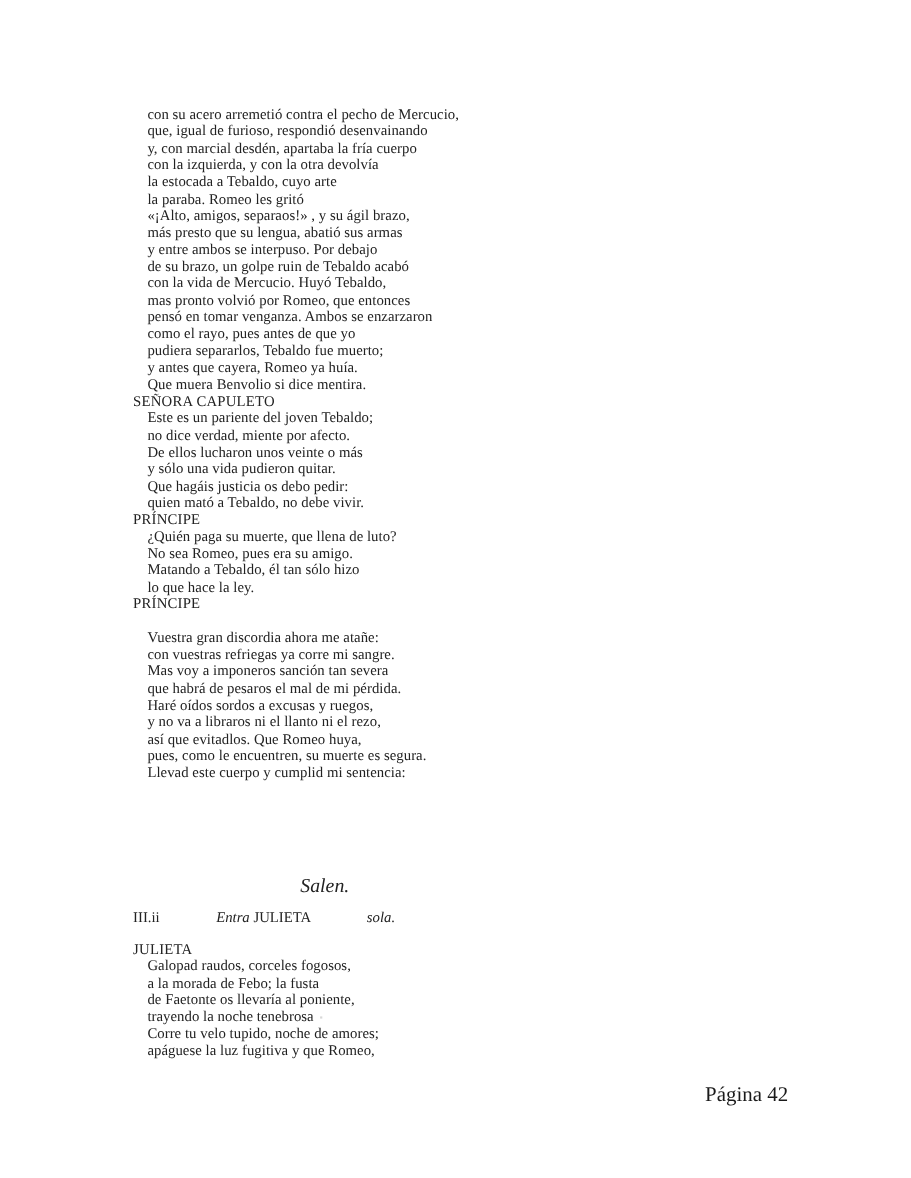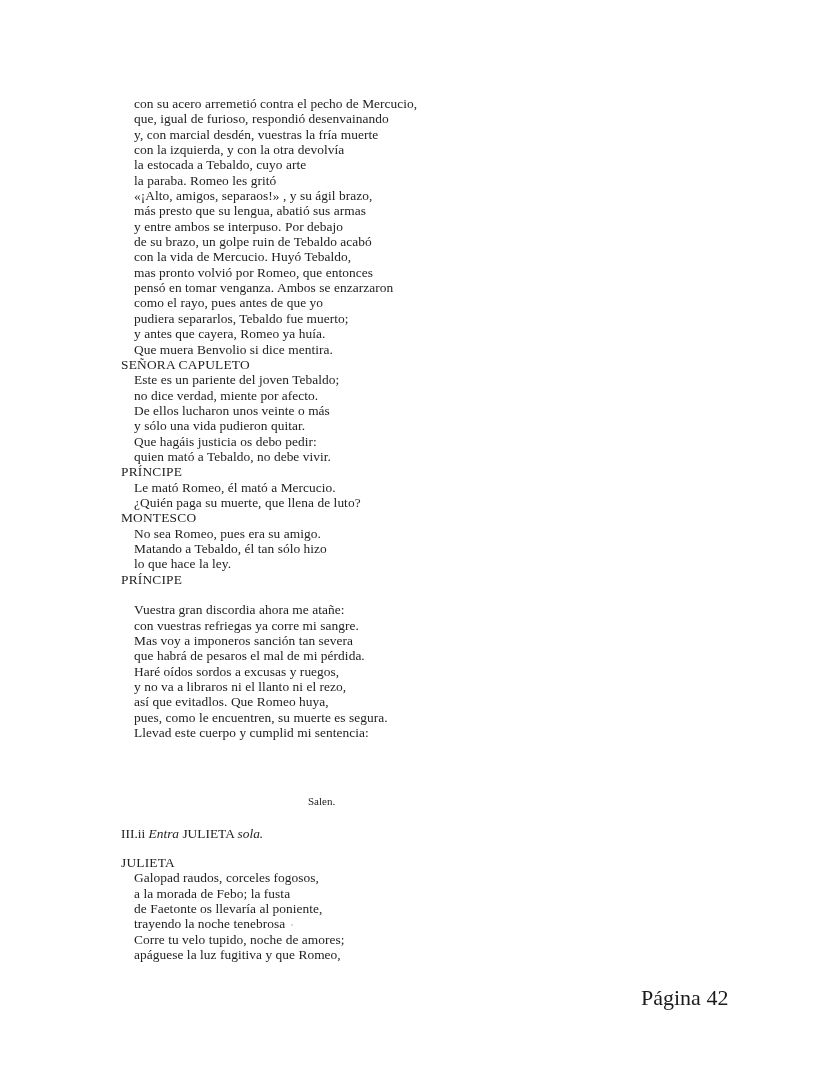--- a/index.html
+++ b/index.html
@@ -41,61 +41,62 @@
     padding-left: 0;
     letter-spacing: 0.2px;
   }
   .blank {
     height: 15.35px;
   }
   .stage-exit {
     position: absolute;
     left: 273px;
     top: 795px;
-    font-size: 11px;
-    margin-left: 35px;
+    font-size: 18px;
+    font-style: italic;
   }
   .scene-heading {
     position: absolute;
     left: 121px;
     top: 826px;
     font-size: 13.4px;
     white-space: nowrap;
   }
   .scene-heading .it {
     font-style: italic;
+    margin-left: 48px;
   }
   .block-2 {
     top: 855px;
   }
   .speck {
     display: inline-block;
     width: 2px;
     height: 2px;
     background: #d8d8d8;
     margin-left: 6px;
     vertical-align: middle;
   }
   .footer {
     position: absolute;
     left: 641px;
     top: 985px;
-    font-size: 22px;
+    font-size: 19px;
     color: #1a1a1a;
   }
 </style>
 </head>
 <body>
 
 <div class="page">
 
   <div class="text-block" style="top:96px;">
     <span class="line verse">con su acero arremetió contra el pecho de Mercucio,</span>
     <span class="line verse">que, igual de furioso, respondió desenvainando</span>
-    <span class="line verse">y, con marcial desdén, vuestras la fría muerte</span>
+    <span class="line verse">y, con marcial desdén, apartaba la fría cuerpo</span>
     <span class="line verse">con la izquierda, y con la otra devolvía</span>
     <span class="line verse">la estocada a Tebaldo, cuyo arte</span>
     <span class="line verse">la paraba. Romeo les gritó</span>
     <span class="line verse">«¡Alto, amigos, separaos!» , y su ágil brazo,</span>
     <span class="line verse">más presto que su lengua, abatió sus armas</span>
     <span class="line verse">y entre ambos se interpuso. Por debajo</span>
     <span class="line verse">de su brazo, un golpe ruin de Tebaldo acabó</span>
     <span class="line verse">con la vida de Mercucio. Huyó Tebaldo,</span>
     <span class="line verse">mas pronto volvió por Romeo, que entonces</span>
     <span class="line verse">pensó en tomar venganza. Ambos se enzarzaron</span>
@@ -104,23 +105,21 @@
     <span class="line verse">y antes que cayera, Romeo ya huía.</span>
     <span class="line verse">Que muera Benvolio si dice mentira.</span>
     <span class="line speaker">SEÑORA CAPULETO</span>
     <span class="line verse">Este es un pariente del joven Tebaldo;</span>
     <span class="line verse">no dice verdad, miente por afecto.</span>
     <span class="line verse">De ellos lucharon unos veinte o más</span>
     <span class="line verse">y sólo una vida pudieron quitar.</span>
     <span class="line verse">Que hagáis justicia os debo pedir:</span>
     <span class="line verse">quien mató a Tebaldo, no debe vivir.</span>
     <span class="line speaker">PRÍNCIPE</span>
-    <span class="line verse">Le mató Romeo, él mató a Mercucio.</span>
     <span class="line verse">¿Quién paga su muerte, que llena de luto?</span>
-    <span class="line speaker">MONTESCO</span>
     <span class="line verse">No sea Romeo, pues era su amigo.</span>
     <span class="line verse">Matando a Tebaldo, él tan sólo hizo</span>
     <span class="line verse">lo que hace la ley.</span>
     <span class="line speaker">PRÍNCIPE</span>
     <span class="line blank"></span>
     <span class="line verse">Vuestra gran discordia ahora me atañe:</span>
     <span class="line verse">con vuestras refriegas ya corre mi sangre.</span>
     <span class="line verse">Mas voy a imponeros sanción tan severa</span>
     <span class="line verse">que habrá de pesaros el mal de mi pérdida.</span>
     <span class="line verse">Haré oídos sordos a excusas y ruegos,</span>

